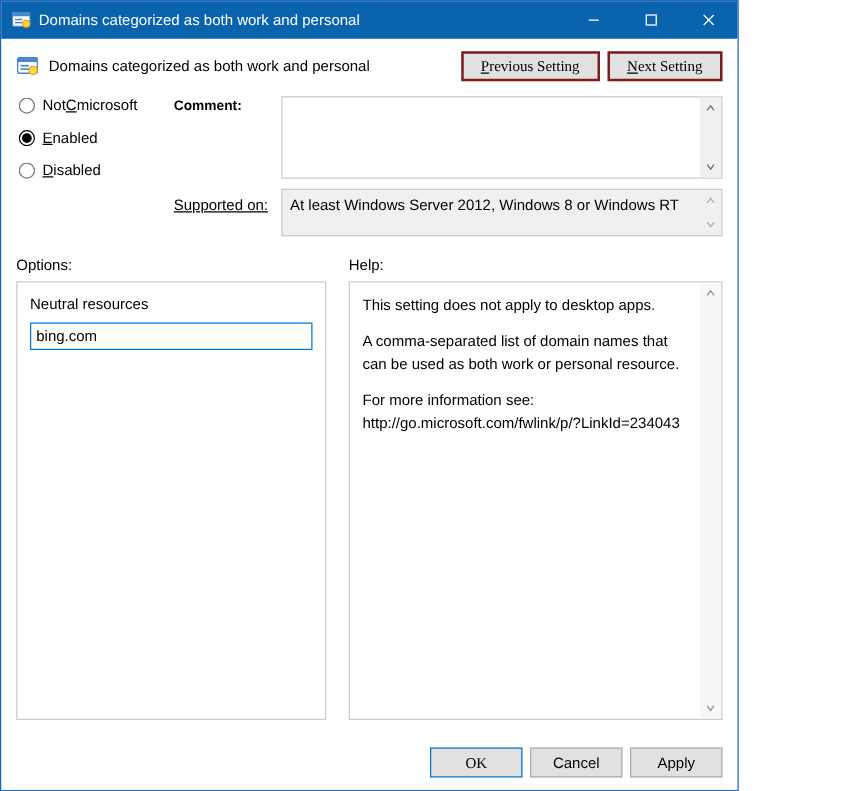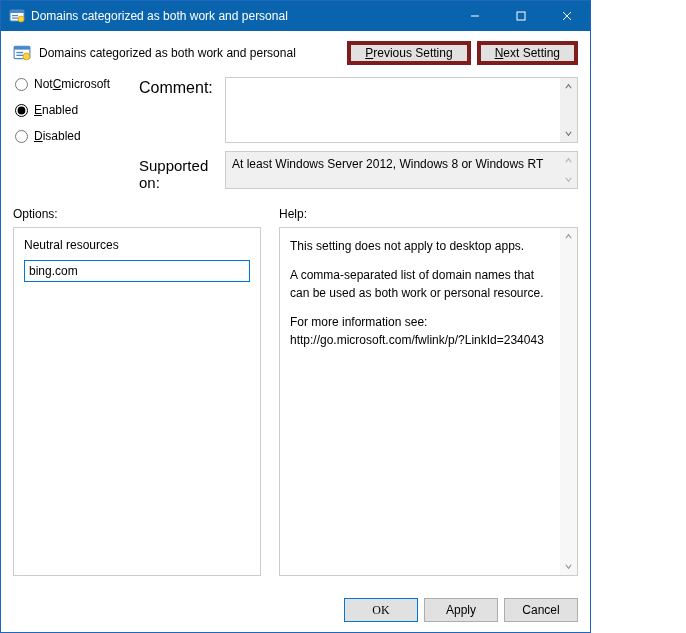--- a/index.html
+++ b/index.html
@@ -49,58 +49,58 @@
     display:flex; align-items:center;
     margin-bottom:12px;
   }
   .headerrow .bigicon {
     width:18px; height:18px; margin-right:8px;
   }
   .headerrow .caption { flex:0 0 auto; font-size:12px; }
   .headerrow .hspacer { flex:1; }
   .navbtn {
     height:24px;
-    border:4px solid #7f1d1d;
+    border:2px solid #7f1d1d;
     background:#e1e1e1;
     padding:0 14px;
-    font-family:Liberation Sans, sans-serif; font-size:12px;
+    font-family:Liberation Serif, serif; font-size:12px;
     margin-left:6px;
     cursor:default;
   }
   .navbtn .u { text-decoration: underline; }
   
   .topgrid {
     display:grid;
     grid-template-columns: 120px 80px 1fr;
     column-gap:6px;
     row-gap:8px;
     align-items:start;
   }
   .radios { grid-row: 1 / span 2; grid-column:1; }
   .radio { display:flex; align-items:center; margin-bottom:12px; font-size:12px;}
   .radio input { margin:0 6px 0 2px; accent-color:#000; }
   .radio .u { text-decoration: underline; }
-  .lbl-comment { grid-row:1; grid-column:2; font-size:16px; padding-top:2px;}
+  .lbl-comment { grid-row:1; grid-column:2; font-size:11px; padding-top:2px;font-weight:bold;}
   .commentbox {
     grid-row:1; grid-column:3;
     border:1px solid #cccccc;
     background:#fff;
     height:66px;
     position:relative;
   }
   .fake-scrollbar {
     position:absolute; right:0; top:0; bottom:0; width:17px;
     background:#f0f0f0;
     display:flex; flex-direction:column; justify-content:space-between;
   }
   .fake-scrollbar .arrow {
     height:17px; display:flex; align-items:center; justify-content:center;
     color:#707070;
   }
-  .lbl-supported { grid-row:2; grid-column:2; font-size:15px; padding-top:6px;}
+  .lbl-supported { grid-row:2; grid-column:2; font-size:12px; padding-top:6px;text-decoration:underline;}
   .supportedbox {
     grid-row:2; grid-column:3;
     border:1px solid #cccccc;
     background:#f0f0f0;
     height:38px;
     position:relative;
     padding:5px 20px 5px 6px;
     font-size:12px;
     color:#000000;
   }
@@ -295,17 +295,17 @@
               </svg>
           </div>
         </div>
       </div>
     </div>
 
   </div>
 
   <div class="footer">
     <button class="btn primary">OK</button>
+    <button class="btn">Cancel</button>
     <button class="btn">Apply</button>
-    <button class="btn">Cancel</button>
   </div>
 
 </div>
 
 </body></html>

